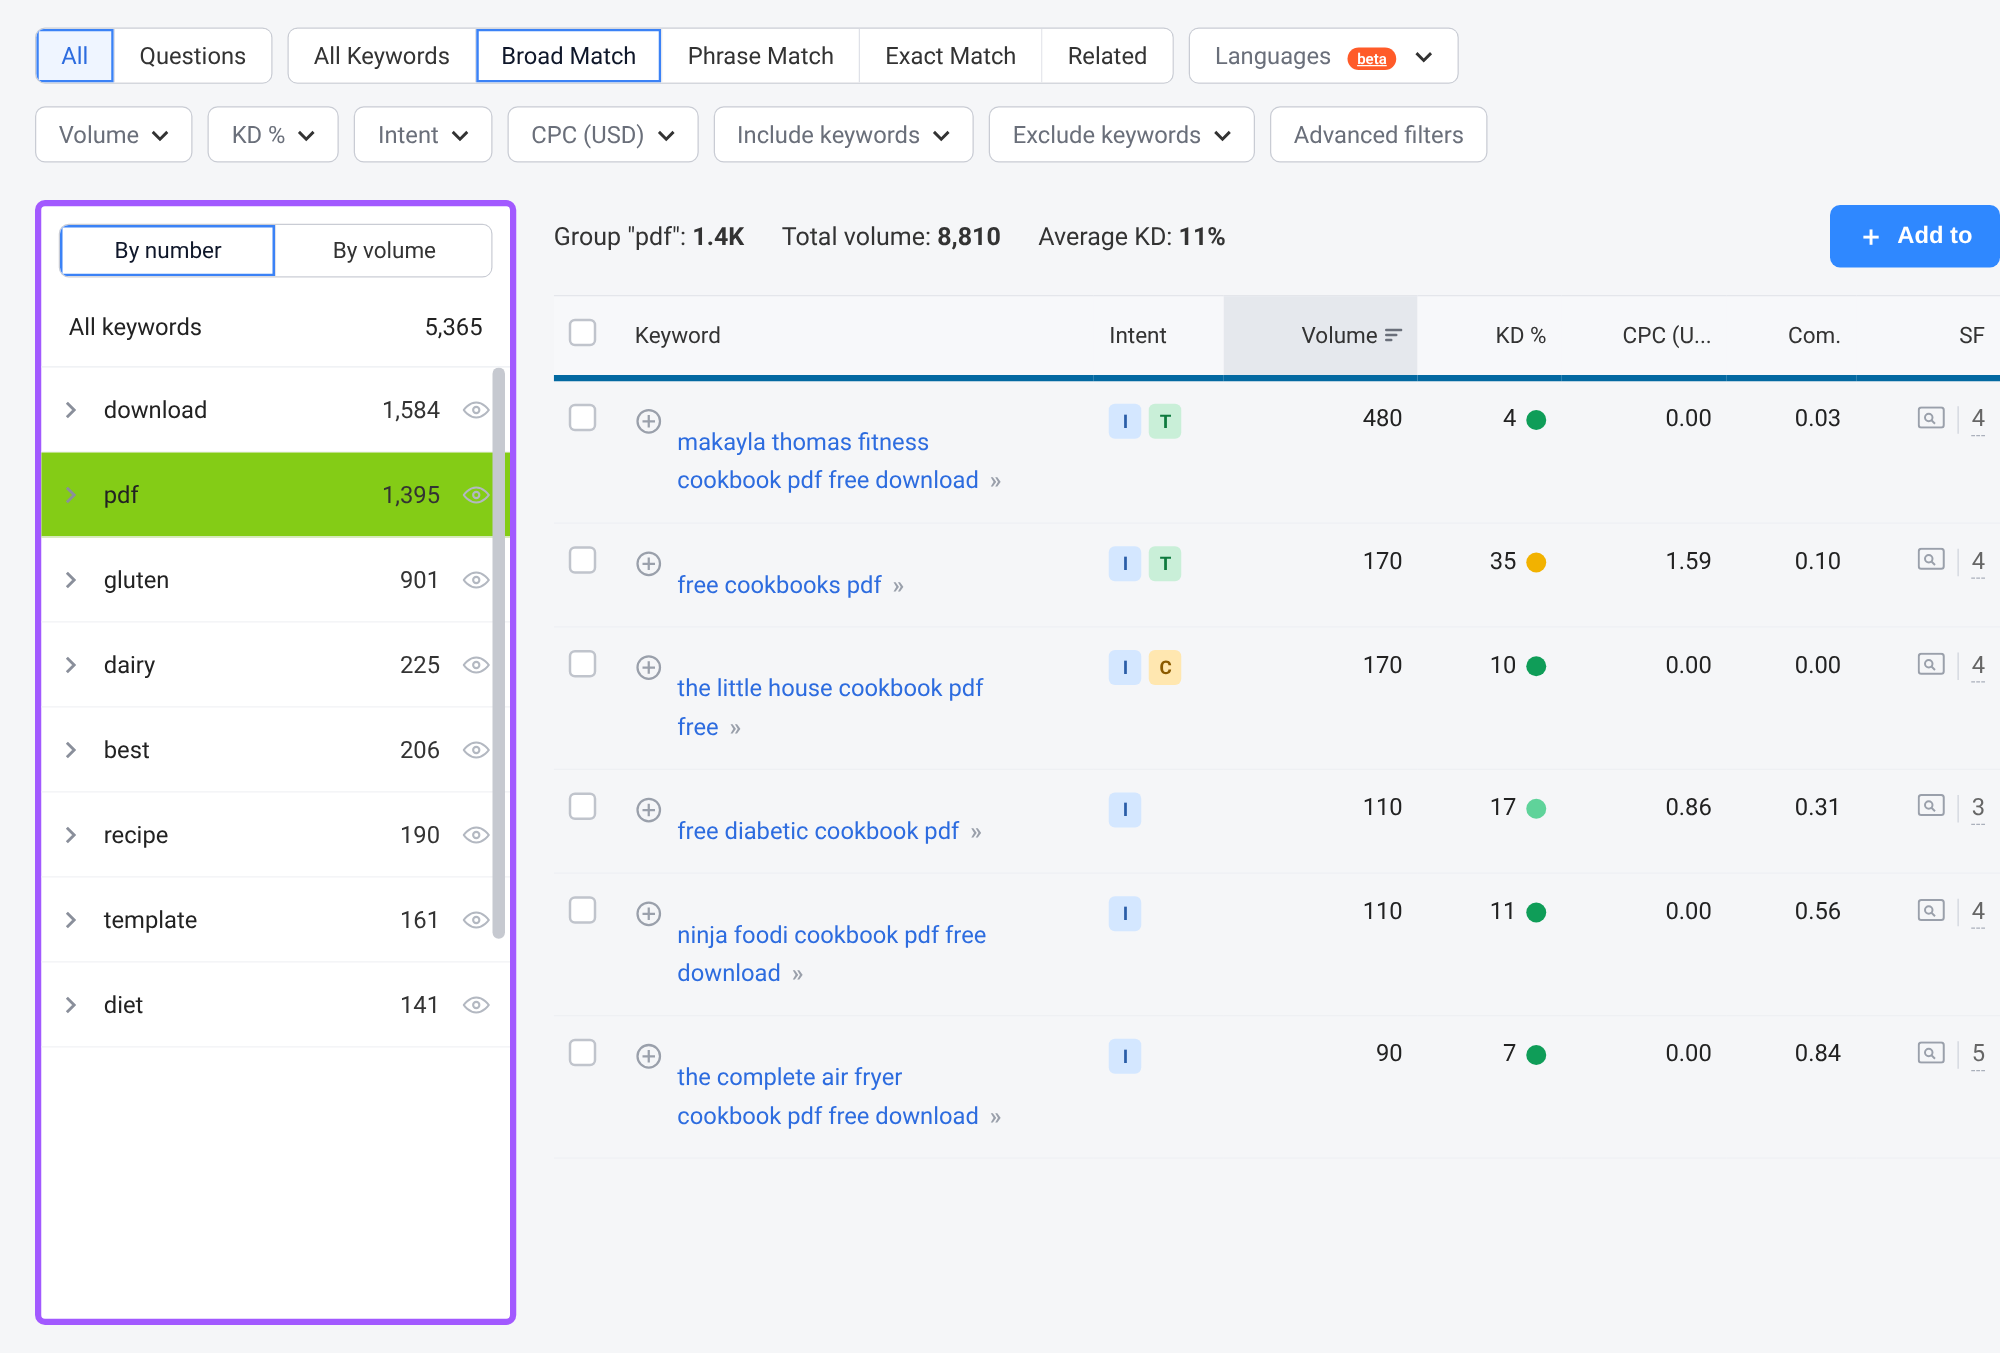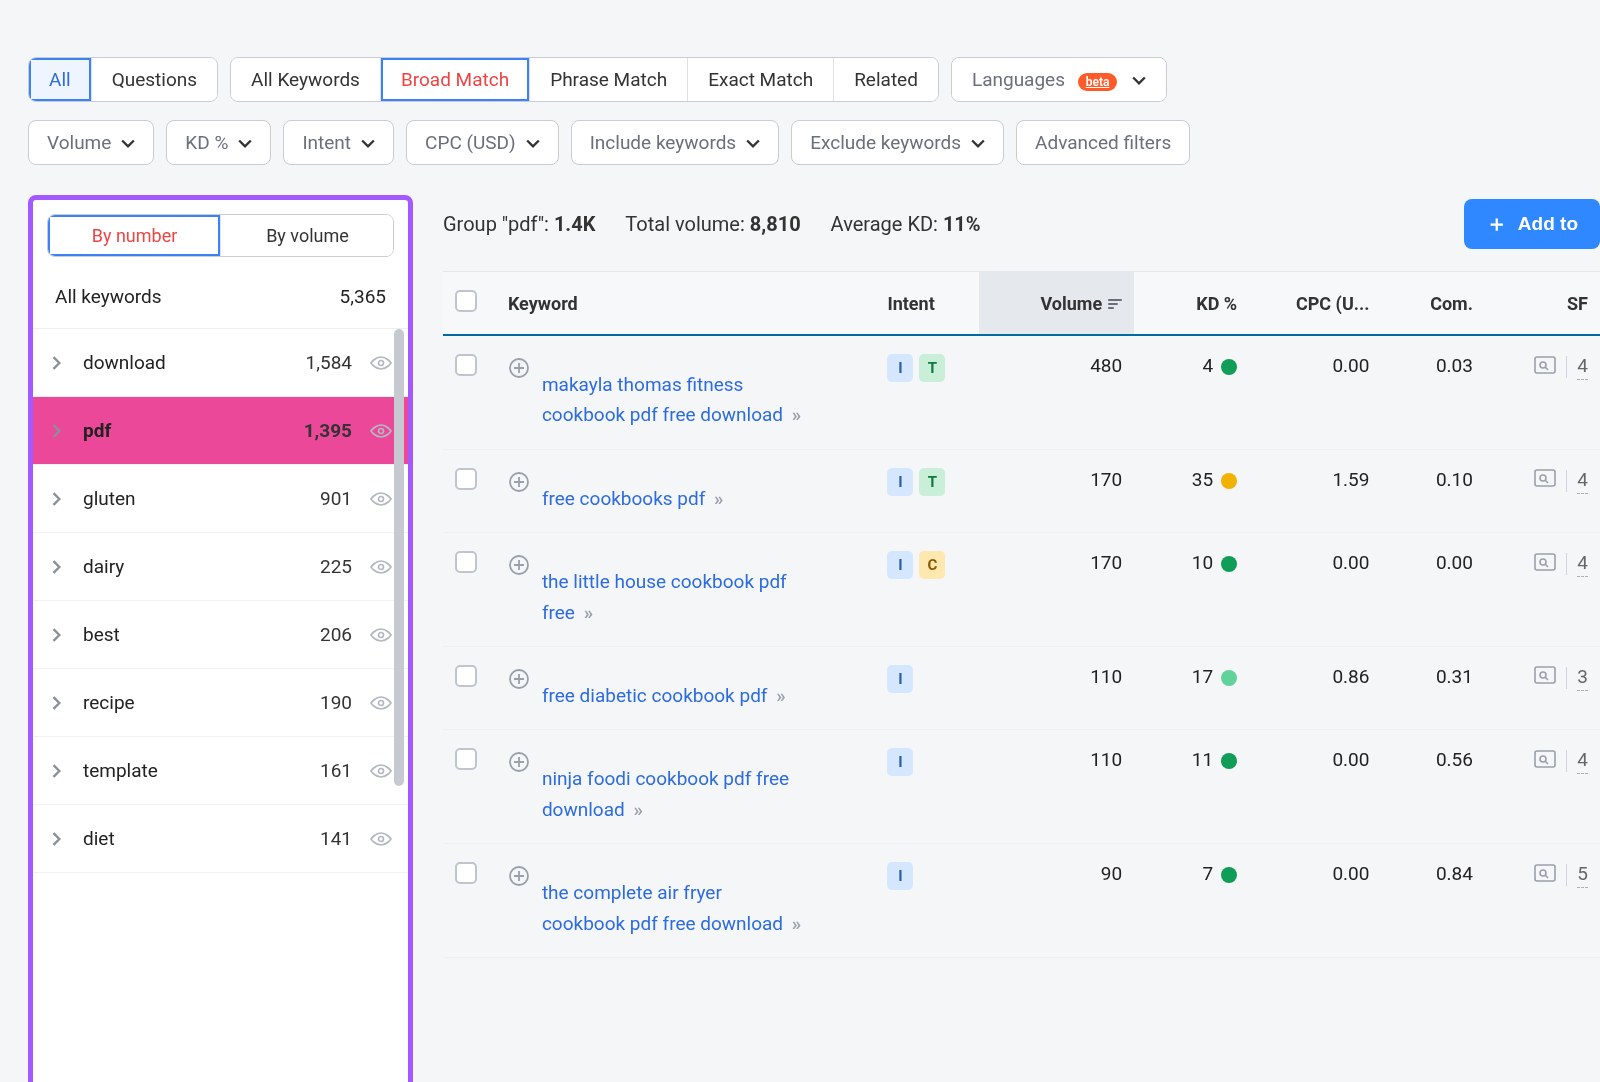--- a/index.html
+++ b/index.html
@@ -1,63 +1,63 @@
 <!DOCTYPE html>
 <html><head>
 <meta charset="utf-8">
 <style>
   * { box-sizing: border-box; margin: 0; padding: 0; }
   body { font-family: -apple-system, "Segoe UI", Roboto, Arial, sans-serif; background:#f5f6f8; color:#222; font-size:18px; width:1600px; height:1082px; overflow:hidden; }
 
   .row { display:flex; align-items:center; gap:12px; flex-wrap:wrap; }
 
   
-  .topwrap { padding:22px 28px 0 28px;margin-top:35px; }
+  .topwrap { padding:22px 28px 0 28px; }
   .seggrp { display:inline-flex; border:1px solid #c9ccd4; border-radius:8px; overflow:hidden; background:#fff; }
   .seggrp .seg { padding:10px 20px; cursor:pointer; color:#333; border-right:1px solid #dfe1e8; background:#fff; font-size:19px;}
   .seggrp .seg:last-child { border-right:none; }
   .seggrp .seg.active-out { color:#2d6cdf; background:#eff5ff; box-shadow: inset 0 0 0 2px #3b82f6; }
-  .seggrp .seg.active-secondary { color:#ef4444; background:#fff; box-shadow: inset 0 0 0 2px #3b82f6; }
+  .seggrp .seg.active-secondary { color:#0f172a; background:#fff; box-shadow: inset 0 0 0 2px #3b82f6; }
 
   .seggrp.lang .badge-beta { background:#ff5b29; color:#fff; font-size:12px; padding:2px 8px; border-radius:10px; font-weight:600; margin-left:8px;text-decoration:underline;}
 
   .caret { display:inline-block; margin-left:10px; }
   .caret svg { width:14px; height:10px; }
 
   .filters { margin-top:18px; }
   .pill { border:1px solid #c9ccd4; border-radius:8px; background:#fff; padding:10px 18px; color:#6a6f7a; cursor:pointer; display:inline-flex; align-items:center; font-size:19px;}
 
   
   .panel { display:flex; margin:30px 0 0 28px; gap:30px; align-items:flex-start;}
   .sidebar { width:385px; border:5px solid #a259ff; border-radius:8px; background:#fff; }
   .sidebar-inner { height:890px; display:flex; flex-direction:column;}
   .sbtabs { padding:14px 14px 10px 14px; display:flex;}
   .sbtabs .seggrp { width:100%; }
   .sbtabs .seg { flex:1; text-align:center; font-size:18px;padding-left:21px;}
   .sb-all { display:flex; justify-content:space-between; align-items:center; padding:18px 22px 20px 22px; border-bottom:1px solid #eceef2; font-size:19px;}
   .sb-groups { position:relative; flex:1; overflow:hidden;}
   .sb-row { display:flex; align-items:center; padding:22px 16px 22px 18px; border-bottom:1px solid #f1f2f5; gap:10px; cursor:pointer; font-size:19px;}
-  .sb-row.sel { background:#ec4899;font-weight:bold; }
+  .sb-row.sel { background:#84cc16; }
   .sb-row .chev { width:22px; color:#8a8f9b; display:inline-flex;}
   .sb-row .lbl { flex:1; }
   .sb-row .cnt { color:#333; margin-right:8px; }
   .eye { color:#b3b8c1; display:inline-flex; }
 
   .sb-scroll { position:absolute; right:4px; top:0; width:10px; height:60%; background:#c6c9d0; border-radius:6px;}
 
   
   .content { flex:1; overflow:hidden;}
   .summary { display:flex; align-items:center; justify-content:space-between; padding:4px 0 22px 0; font-size:20px;}
   .summary-left { display:flex; gap:30px; color:#333;}
   .summary-left b { font-weight:700;}
   .addbtn { background:#2f88ff; color:#fff; border:none; border-radius:8px; padding:14px 22px; font-size:19px; font-weight:600; display:inline-flex; align-items:center; gap:10px; cursor:pointer;}
   .addbtn .plus { font-size:22px; line-height:0;}
 
   table { width:100%; border-collapse:collapse; }
-  thead th { text-align:left; font-weight:700; color:#333; background:#f7f8fa; padding:18px 12px; border-top:1px solid #e4e6eb; border-bottom:2px solid #0369a1; font-size:18px;}
+  thead th { text-align:left; font-weight:400; color:#333; background:#f7f8fa; padding:18px 12px; border-top:1px solid #e4e6eb; border-bottom:5px solid #0369a1; font-size:18px;}
   thead th.vol { background:#e5e8ed; }
   thead th.num, tbody td.num { text-align:right;}
   thead th.c-keyword { width:330px;}
   thead th.c-intent { width:90px;}
   thead th.c-vol { width:135px;}
   thead th.c-kd { width:100px;}
   thead th.c-cpc { width:115px;}
   thead th.c-com { width:90px;}
   thead th.c-sf { width:100px;}
   th .sort { margin-left:6px; color:#8a8f9b;}

